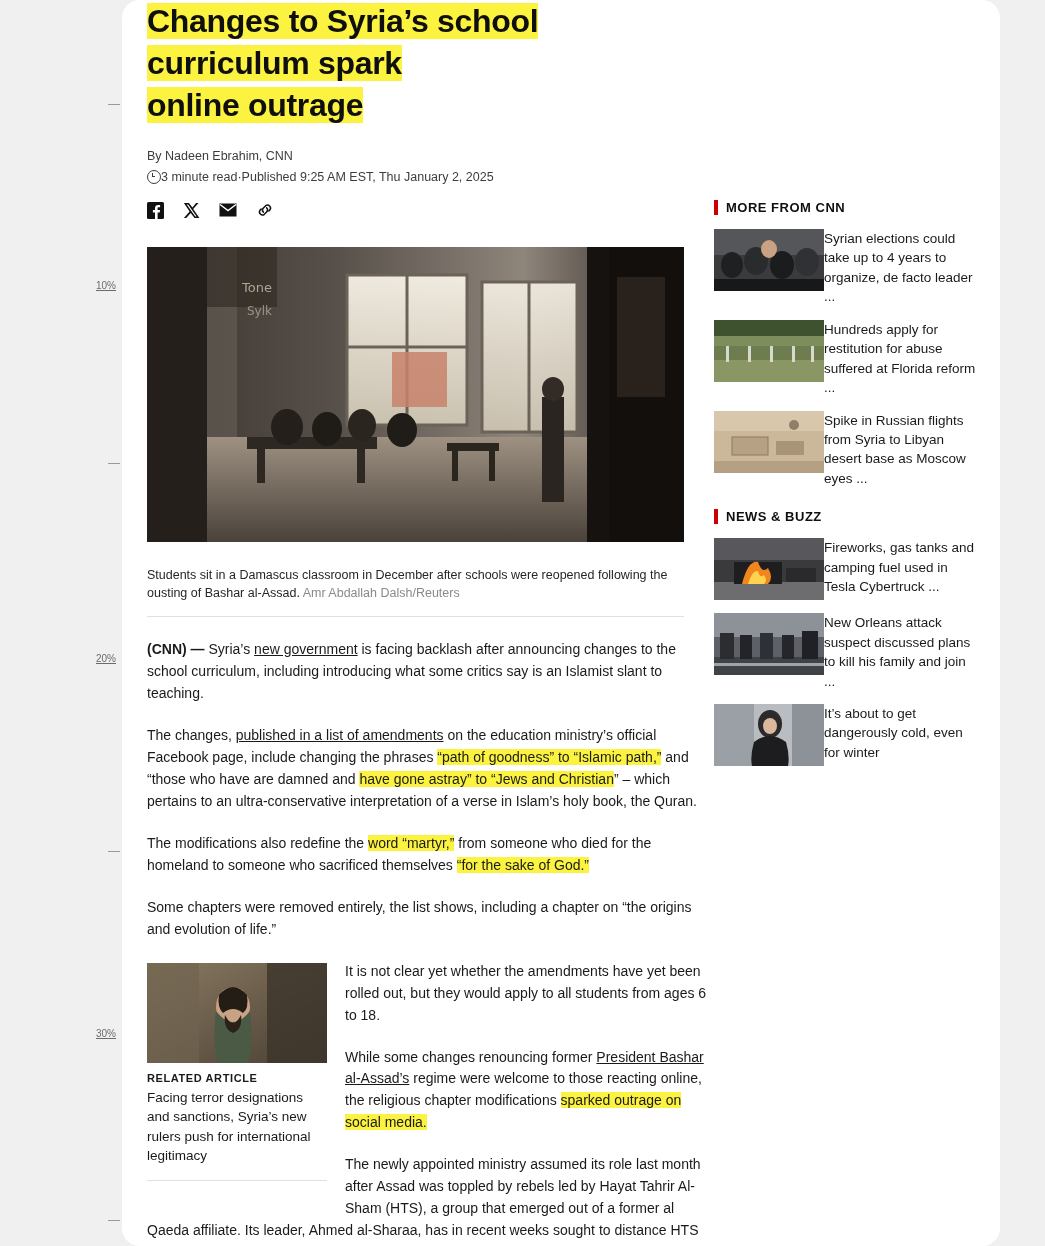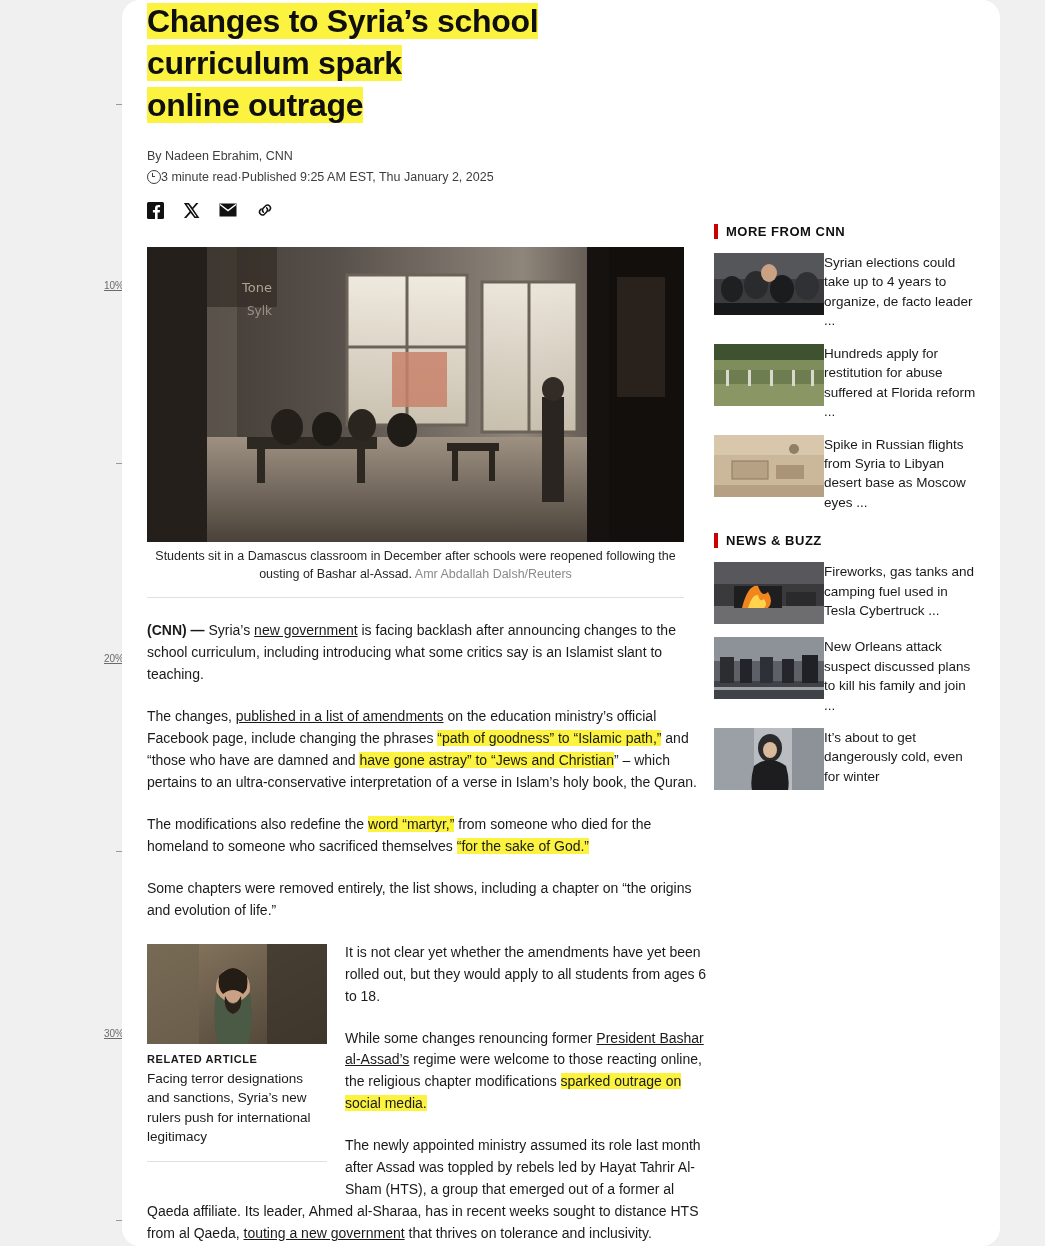--- a/index.html
+++ b/index.html
@@ -20,21 +20,21 @@
     left: 122px;
     top: 0;
     width: 878px;
     height: 1246px;
     background: #ffffff;
     border-radius: 18px;
   }
   
   .ruler {
     position: absolute;
-    left: 104px;
+    left: 96px;
     top: 0;
     width: 30px;
     height: 1022px;
   }
   .ruler .tick {
     position: absolute;
     left: 12px;
     width: 12px;
     height: 1px;
     background: #9a9a9a;
@@ -109,28 +109,27 @@
   .share-row .sicon { cursor: pointer; }
   .figure { margin-top: 24px; width: 537px; }
   .figure .photo {
     width: 537px;
     height: 295px;
     position: relative;
     overflow: hidden;
     background: #2a2520;
   }
   .caption {
-    margin-top: 5px;
+    margin-top: 24px;
     font-size: 12.5px;
     line-height: 1.45;
     color: #262626;
     padding-bottom: 14px;
     border-bottom: 1px solid #e0e0e0;
     width: 537px;
-    text-align: center;
   }
   .credit { color: #8a8a8a; }
   p.body {
     margin: 0;
     padding-top: 20px;
     font-size: 14px;
     line-height: 1.57;
     color: #1a1a1a;
   }
   p.body:first-of-type { padding-top: 22px; }
@@ -161,21 +160,21 @@
     font-size: 13.5px;
     line-height: 1.45;
     color: #1a1a1a;
     padding-bottom: 14px;
     border-bottom: 1px solid #e0e0e0;
   }
   
   .rail {
     position: absolute;
     left: 592px;
-    top: 224px;
+    top: 200px;
     width: 262px;
   }
   .rail-head {
     display: flex;
     align-items: center;
     gap: 8px;
     margin-bottom: 14px;
   }
   .rail-bar {
     width: 4px;

